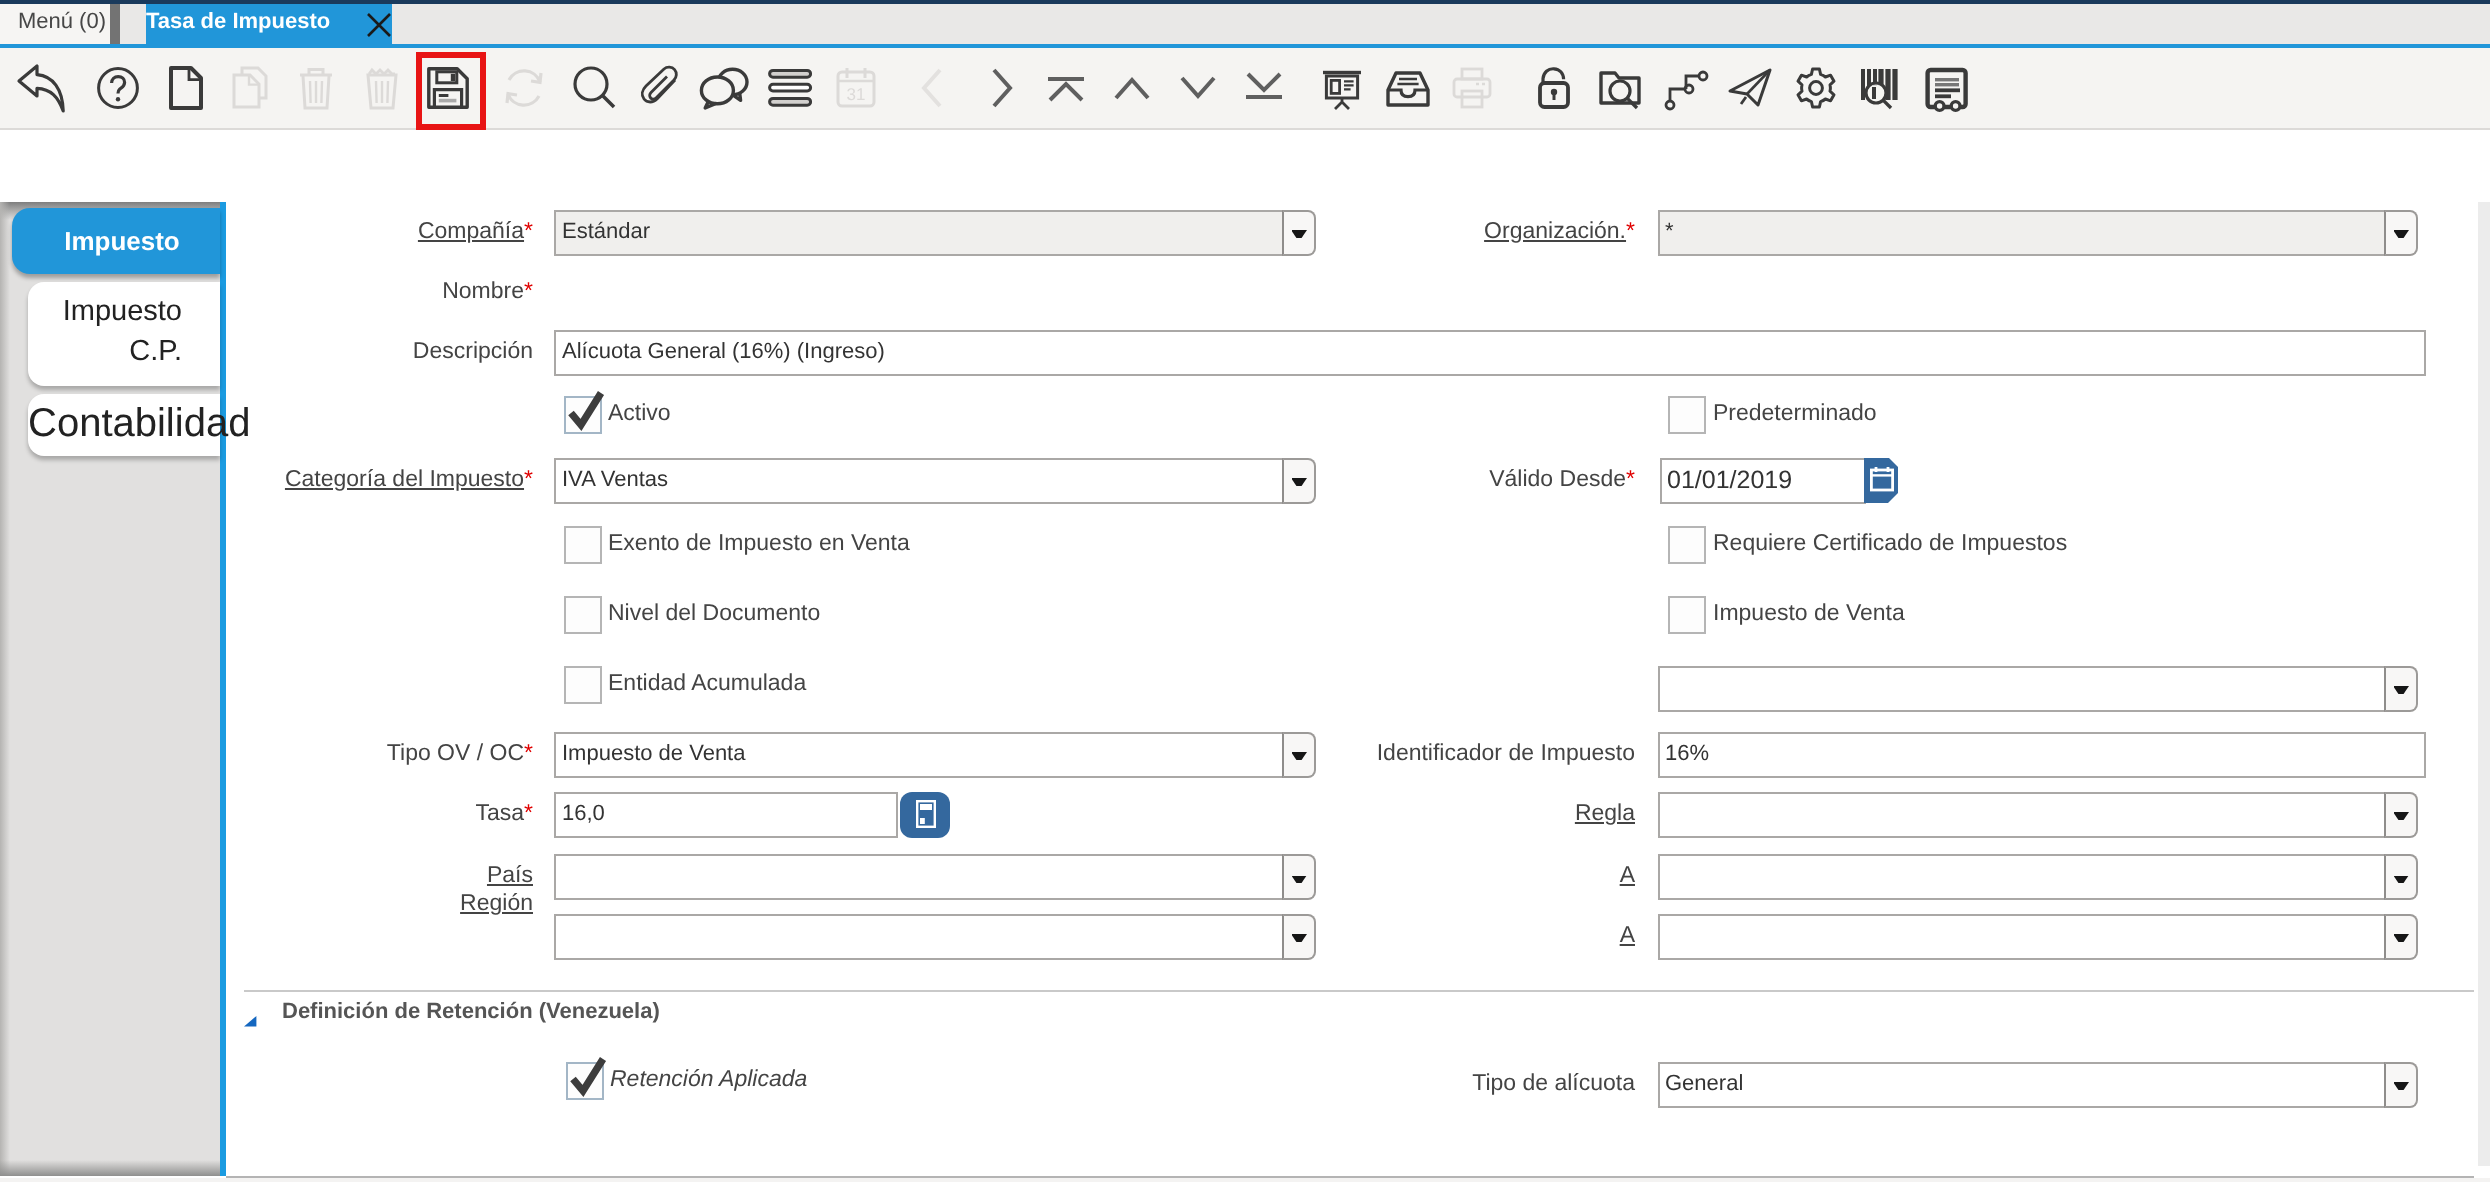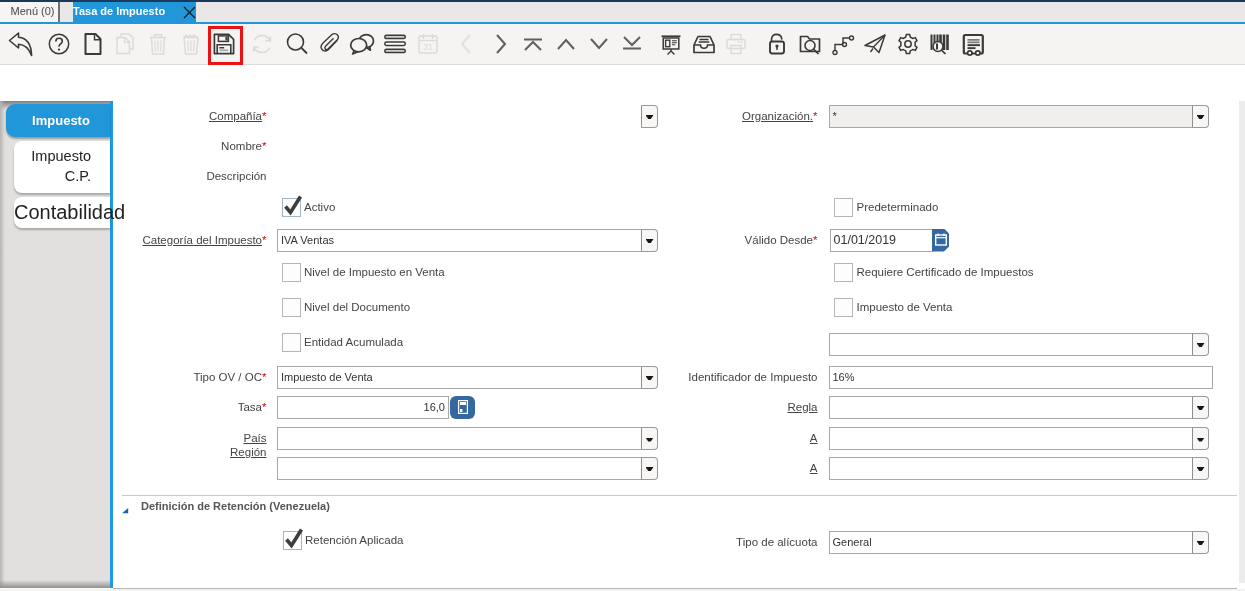--- a/index.html
+++ b/index.html
@@ -1,21 +1,21 @@
 <!DOCTYPE html>
 <html><head><meta charset="utf-8">
 <style>
 *{margin:0;padding:0;box-sizing:border-box;}
 html,body{width:1245px;height:591px;overflow:hidden;background:#fff;font-family:"Liberation Sans",sans-serif;}
 #app{position:relative;width:1245px;height:591px;transform:translateZ(0);}
 .abs{position:absolute;}
 
 #navy{left:0;top:0;width:1245px;height:2px;background:#1a3a5c;}
 #tabbar{left:0;top:2px;width:1245px;height:19.5px;background:#e9e8e7;}
-#menutab{left:0;top:2px;width:60px;height:19.5px;background:#f6f5f3;border-right:2px solid #737373;color:#474747;font-size:11px;text-align:center;line-height:19px;padding-left:7px;}
+#menutab{left:0;top:2px;width:60px;height:19.5px;background:#f6f5f3;border-right:5px solid #737373;color:#474747;font-size:11px;text-align:center;line-height:19px;padding-left:7px;}
 #acttab{left:73px;top:2px;width:123px;height:19.5px;background:#2196d9;color:#fff;font-size:11px;font-weight:bold;line-height:19px;}
 #bluebar{left:0;top:21.5px;width:1245px;height:2px;background:#2196d9;}
 #toolbar{left:0;top:23.5px;width:1245px;height:41px;background:#f5f4f2;border-bottom:1px solid #dcdad8;}
 #redbox{left:207.5px;top:25.5px;width:35.5px;height:39px;border:3px solid #e81414;}
 
 #sidepanel{left:0;top:101px;width:110px;height:486.5px;background:#e1e0df;}
 #sideshadow{left:0;top:101px;width:110px;height:9px;background:linear-gradient(#7e7e7e,rgba(225,224,223,0));}
 #sideshadowL{left:0;top:101px;width:5px;height:486.5px;background:linear-gradient(90deg,#b5b4b2,rgba(225,224,223,0));}#sideshadowB{left:0;top:580px;width:110px;height:7.5px;background:linear-gradient(rgba(225,224,223,0),#8f8f8e);}
 #vline{left:110px;top:101px;width:3.4px;height:487px;background:#1b9be1;}
 .sidetab{left:14px;width:96px;background:#fff;border-radius:8px 0 0 8px;color:#222;font-size:20px;box-shadow:0 2px 2px rgba(0,0,0,0.25);}
@@ -62,64 +62,66 @@
 <div class="abs" id="vline"></div>
 <div class="abs" id="tabImp">Impuesto</div>
 <div class="abs sidetab" id="tabCP">Impuesto<br>C.P.</div>
 <div class="abs sidetab" id="tabCont">Contabilidad</div>
 <div class="abs" id="scrollstrip"></div>
 <div class="abs" id="bottomline"></div>
 <div class="abs" id="bottomband"></div>
 
 <div class="abs" id="form" style="left:0;top:0;width:1245px;height:591px;">
       <div class="abs lbl lblL" style="top:104.5px;position:absolute;"><span class="ult">Compañía</span><span class="ast">*</span></div>
+      <div class="abs fld ro" style="left:277px;top:104.5px;width:365px;">Estándar</div>
       <div class="abs combo-btn" style="left:641px;top:104.5px;"></div>
       <div class="abs lbl lblR" style="top:104.5px;position:absolute;"><span class="ult">Organización.</span><span class="ast">*</span></div>
       <div class="abs fld ro" style="left:828.5px;top:104.5px;width:364.5px;">*</div>
       <div class="abs combo-btn" style="left:1192px;top:104.5px;"></div>
       <div class="abs lbl lblL" style="top:134.5px;position:absolute;">Nombre<span class="ast">*</span></div>
       <div class="abs lbl lblL" style="top:165px;position:absolute;">Descripción</div>
+      <div class="abs fld" style="left:277px;top:165px;width:935.5px;">Alícuota General (16%) (Ingreso)</div>
       <div class="abs cb chk" style="left:281.5px;top:197.5px;"></div>
       <svg style="left:281px;top:193px;" width="24" height="24" viewBox="0 0 24 24">
         <path d="M4.5 13.5 L9.5 19.5 L19.5 3.5" stroke="#3d3d3d" stroke-width="3.6" fill="none"></path>
       </svg>
       <div class="abs cblbl" style="left:304px;top:197.5px;">Activo</div>
       <div class="abs cb" style="left:833.5px;top:197.5px;"></div>
       <div class="abs cblbl" style="left:856.5px;top:197.5px;">Predeterminado</div>
       <div class="abs lbl lblL" style="top:228.5px;position:absolute;"><span class="ult">Categoría del Impuesto</span><span class="ast">*</span></div>
       <div class="abs fld" style="left:277px;top:228.5px;width:365px;">IVA Ventas</div>
       <div class="abs combo-btn" style="left:641px;top:228.5px;"></div>
       <div class="abs lbl lblR" style="top:228.5px;position:absolute;">Válido Desde<span class="ast">*</span></div>
       <div class="abs fld" style="left:829.5px;top:228.5px;width:103px;font-size:12.5px;">01/01/2019</div>
       <div class="abs" style="left:932px;top:228.5px;width:17px;height:23px;background:#34689e;clip-path:polygon(0 0,12px 0,17px 5px,17px 18px,12px 23px,0 23px);"></div>
       <svg style="left:934.5px;top:233px;" width="12" height="13" viewBox="0 0 12 13">
         <rect x="0.7" y="2" width="10.6" height="10" fill="none" stroke="#fff" stroke-width="1.4"></rect>
         <line x1="3" y1="0.5" x2="3" y2="3" stroke="#fff" stroke-width="1.4"></line>
         <line x1="9" y1="0.5" x2="9" y2="3" stroke="#fff" stroke-width="1.4"></line>
         <line x1="1" y1="4.7" x2="11" y2="4.7" stroke="#fff" stroke-width="1.2"></line>
       </svg>
       <div class="abs cb" style="left:281.5px;top:263px;"></div>
-      <div class="abs cblbl" style="left:304px;top:263px;">Nivel de Impuesto en Venta</div>
+      <div class="abs cblbl" style="left:304px;top:263px;">Exento de Impuesto en Venta</div>
       <div class="abs cb" style="left:833.5px;top:263px;"></div>
       <div class="abs cblbl" style="left:856.5px;top:263px;">Requiere Certificado de Impuestos</div>
       <div class="abs cb" style="left:281.5px;top:297.5px;"></div>
       <div class="abs cblbl" style="left:304px;top:297.5px;">Nivel del Documento</div>
       <div class="abs cb" style="left:833.5px;top:297.5px;"></div>
       <div class="abs cblbl" style="left:856.5px;top:297.5px;">Impuesto de Venta</div>
       <div class="abs cb" style="left:281.5px;top:333px;"></div>
       <div class="abs cblbl" style="left:304px;top:333px;">Entidad Acumulada</div>
       <div class="abs fld" style="left:828.5px;top:332.5px;width:364.5px;"></div>
       <div class="abs combo-btn" style="left:1192px;top:332.5px;"></div>
       <div class="abs lbl lblL" style="top:365.5px;position:absolute;">Tipo OV / OC<span class="ast">*</span></div>
       <div class="abs fld" style="left:277px;top:365.5px;width:365px;">Impuesto de Venta</div>
       <div class="abs combo-btn" style="left:641px;top:365.5px;"></div>
       <div class="abs lbl lblR" style="top:365.5px;position:absolute;">Identificador de Impuesto</div>
       <div class="abs fld" style="left:828.5px;top:365.5px;width:384px;">16%</div>
       <div class="abs lbl lblL" style="top:395.5px;position:absolute;">Tasa<span class="ast">*</span></div>
-      <div class="abs fld" style="left:277px;top:395.5px;width:172px;text-align:right;">16,0</div>
+      <div class="abs fld" style="left:277px;top:395.5px;width:172px;text-align:left;">16,0</div>
       <div class="abs" style="left:450px;top:395.5px;width:25px;height:23px;background:#34689e;border-radius:6px;"></div>
       <svg style="left:457.5px;top:400px;" width="10" height="14" viewBox="0 0 10 14">
         <rect x="0.6" y="0.6" width="8.8" height="12.8" fill="none" stroke="#fff" stroke-width="1.2"></rect>
         <rect x="2" y="2" width="6" height="3" fill="#fff"></rect>
         <rect x="2" y="9" width="2.4" height="3" fill="#fff"></rect>
       </svg>
       <div class="abs lbl lblR" style="top:395.5px;position:absolute;"><span class="ult">Regla</span></div>
       <div class="abs fld" style="left:828.5px;top:395.5px;width:364.5px;"></div>
       <div class="abs combo-btn" style="left:1192px;top:395.5px;"></div>
       <div class="abs lbl lblL" style="top:427px;position:absolute;"><span class="ult">País</span></div>
@@ -136,21 +138,21 @@
       <div class="abs combo-btn" style="left:1192px;top:456.5px;"></div>
       <div class="abs" style="left:122px;top:495px;width:1115px;height:1px;background:#c9c9c9;"></div>
       <svg style="left:122.3px;top:508px;" width="6.5" height="5.5" viewBox="0 0 6.5 5.5">
         <path d="M6.2 0 L6.2 5.3 L0 5.3 Z" fill="#1467c0"></path>
       </svg>
       <div class="abs" style="left:141px;top:500px;font-size:11px;font-weight:bold;color:#555;white-space:nowrap;">Definición de Retención (Venezuela)</div>
       <div class="abs cb chk" style="left:282.5px;top:530.5px;"></div>
       <svg style="left:282px;top:526px;" width="24" height="24" viewBox="0 0 24 24">
         <path d="M4.5 13.5 L9.5 19.5 L19.5 3.5" stroke="#3d3d3d" stroke-width="3.6" fill="none"></path>
       </svg>
-      <div class="abs cblbl" style="left:305px;top:530.5px;">Retención Aplicada</div>
+      <div class="abs cblbl" style="left:305px;top:530.5px;font-style:italic;">Retención Aplicada</div>
       <div class="abs lbl" style="left:0;top:530.5px;width:817.5px;">Tipo de alícuota</div>
       <div class="abs fld" style="left:828.5px;top:530.5px;width:364.5px;">General</div>
       <div class="abs combo-btn" style="left:1192px;top:530.5px;"></div>
     </div>
 <svg style="left:7px;top:31px;" width="26" height="26" viewBox="0 0 26 26">
       <path d="M2.5 9.5 L11.5 2 L11.5 6.3 C19.5 7 24.3 13.5 24.6 24.5 C22 17.5 18.5 13.5 11.5 13.2 L11.5 17 Z" fill="none" stroke="#3a3a3a" stroke-width="1.6" stroke-linejoin="round"></path>
     </svg>
     <svg style="left:46px;top:31px;" width="26" height="26" viewBox="0 0 26 26">
       <circle cx="13" cy="13" r="9.7" fill="none" stroke="#3a3a3a" stroke-width="1.5"></circle>
       <path d="M9.8 10.5 C9.8 8.6 11.2 7.3 13.1 7.3 C15 7.3 16.3 8.5 16.3 10.2 C16.3 12 15 12.6 13.8 13.6 C13.1 14.2 13 14.8 13 15.7" fill="none" stroke="#3a3a3a" stroke-width="1.6"></path>

